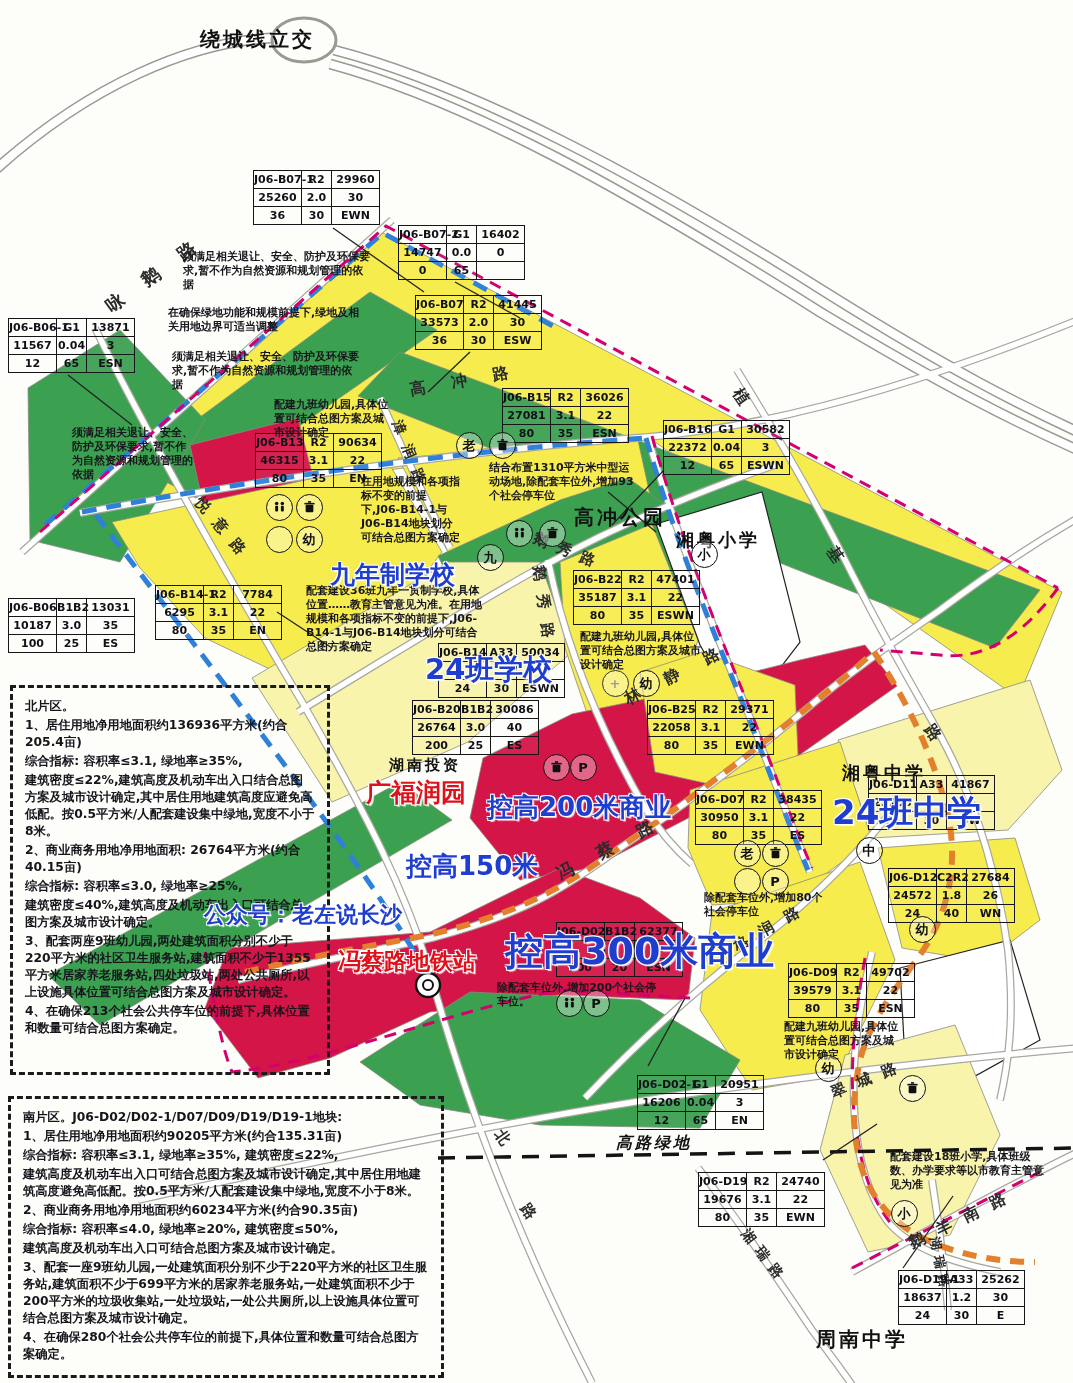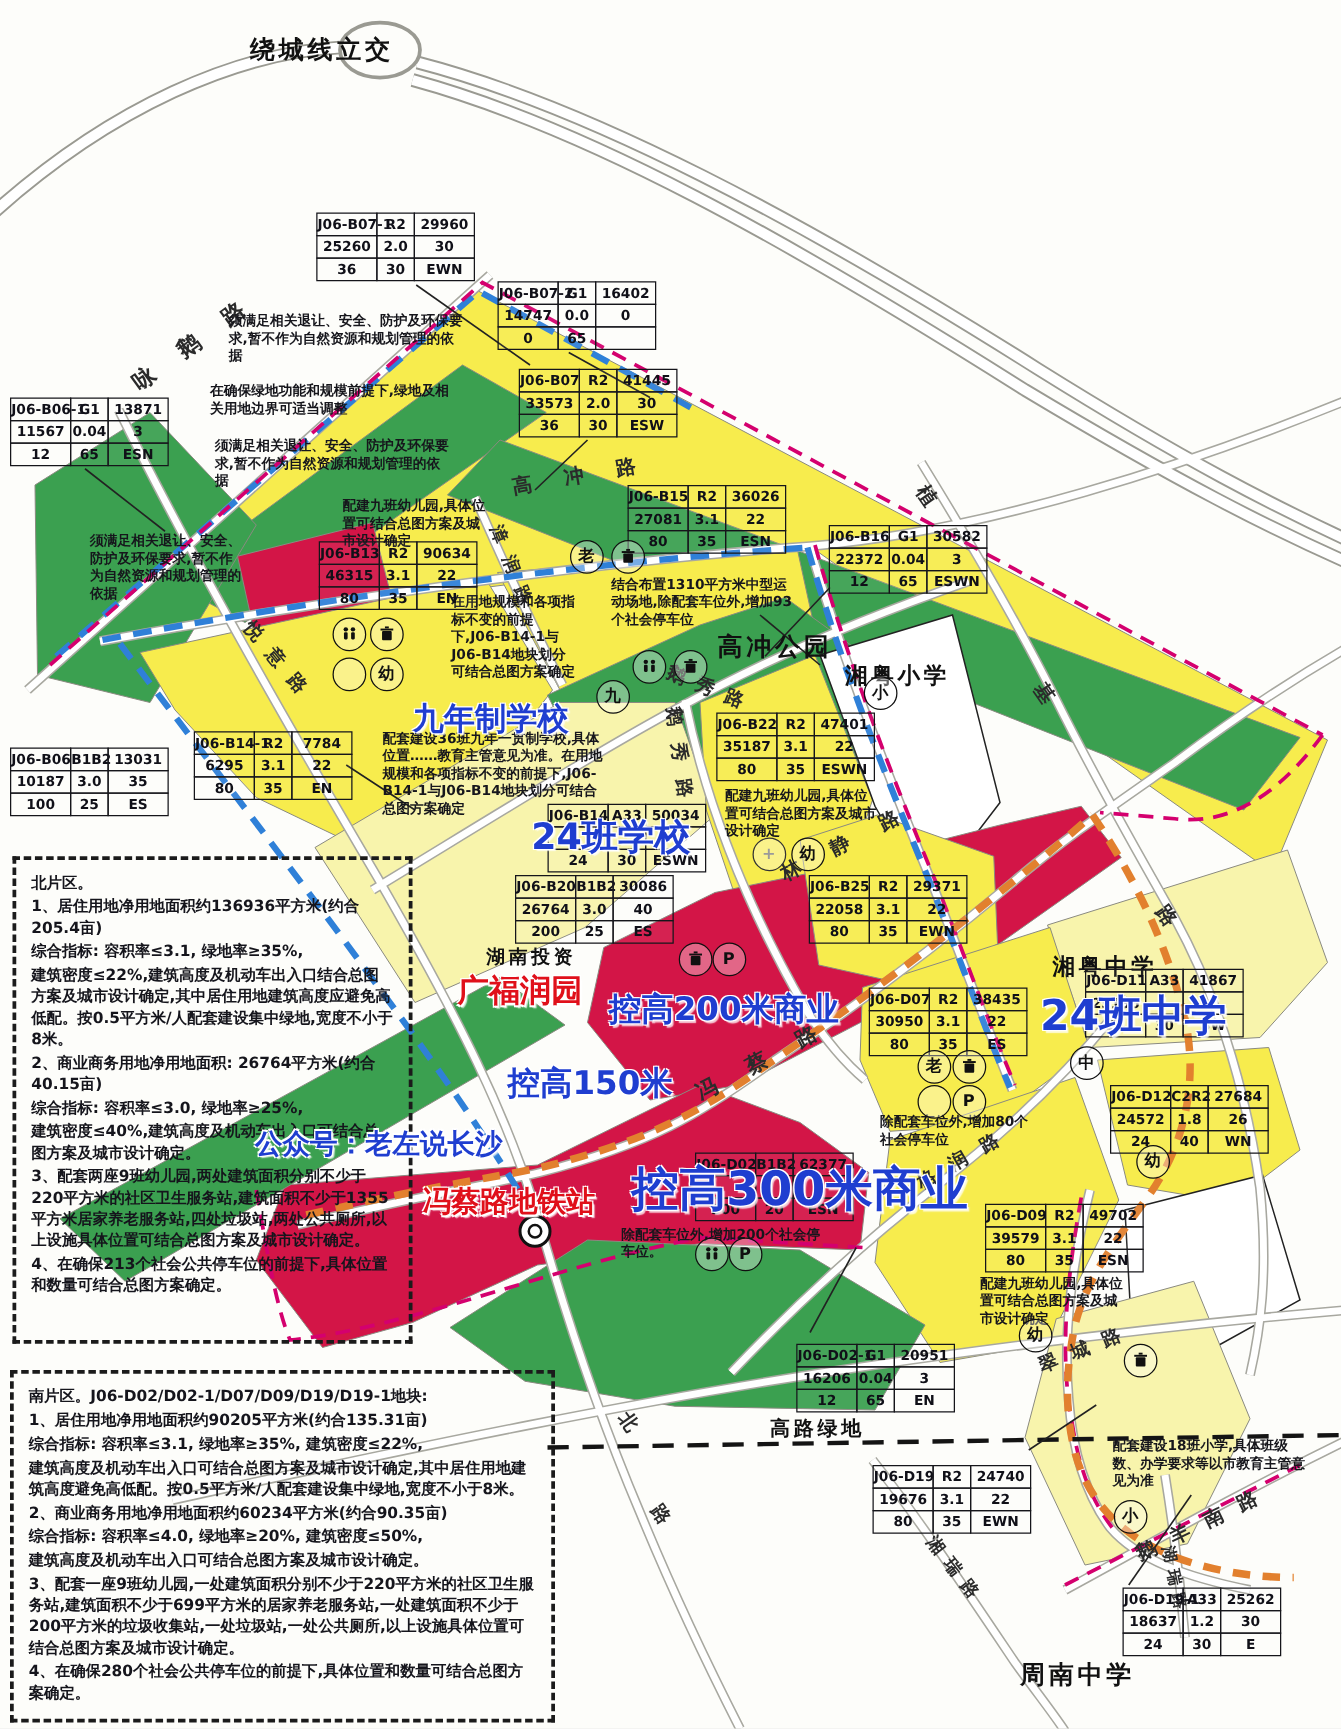--- a/index.html
+++ b/index.html
@@ -404,21 +404,21 @@
     <div class="biglbl blue" style="left: 505px; top: 926px; font-size: 38px;">控高300米商业</div>
     <div class="biglbl blue" style="left: 832px; top: 790px; font-size: 34px;">24班中学</div>
     <div class="biglbl blue" style="left: 204px; top: 900px; font-size: 22px;">公众号：老左说长沙</div>
     <div class="biglbl red" style="left: 366px; top: 776px; font-size: 25px;">广福润园</div>
     <div class="biglbl red" style="left: 338px; top: 946px; font-size: 23px;">冯蔡路地铁站</div>
     <div class="arealbl" style="left: 200px; top: 26px; font-size: 20px; letter-spacing: 3px;">绕城线立交</div>
     <div class="arealbl" style="left: 574px; top: 504px; font-size: 20px; letter-spacing: 3px;">高冲公园</div>
     <div class="arealbl" style="left: 676px; top: 528px; font-size: 18px; letter-spacing: 3px;">湘粤小学</div>
     <div class="arealbl" style="left: 842px; top: 761px; font-size: 18px; letter-spacing: 3px; font-family: Liberation Serif, serif;">湘粤中学</div>
     <div class="arealbl" style="left: 816px; top: 1326px; font-size: 20px; letter-spacing: 3px;">周南中学</div>
-    <div class="arealbl" style="left: 616px; top: 1133px; font-size: 16px; letter-spacing: 3px;">高路绿地</div>
+    <div class="arealbl" style="left: 616px; top: 1133px; font-size: 16px; letter-spacing: 3px; font-style: italic;">高路绿地</div>
     <div class="arealbl" style="left: 389px; top: 756px; font-size: 15px; letter-spacing: 3px;">湖南投资</div>
     <div class="roadlbl" style="left: 108px; top: 296px; font-size: 18px; letter-spacing: 26px; transform: rotate(-36deg);">咏鹅路</div>
     <div class="roadlbl" style="left: 198px; top: 490px; font-size: 15px; letter-spacing: 12px; transform: rotate(50deg);">悦意路</div>
     <div class="roadlbl" style="left: 410px; top: 380px; font-size: 16px; letter-spacing: 26px; transform: rotate(-10deg);">高冲路</div>
     <div class="roadlbl" style="left: 396px; top: 412px; font-size: 14px; letter-spacing: 12px; transform: rotate(68deg);">漳润路</div>
     <div class="roadlbl" style="left: 534px; top: 528px; font-size: 15px; letter-spacing: 10px; transform: rotate(22deg);">鹅秀路</div>
     <div class="roadlbl" style="left: 538px; top: 556px; font-size: 15px; letter-spacing: 14px; transform: rotate(82deg);">鹅秀路</div>
     <div class="roadlbl" style="left: 626px; top: 690px; font-size: 16px; letter-spacing: 28px; transform: rotate(-27deg);">林静路</div>
     <div class="roadlbl" style="left: 736px; top: 380px; font-size: 16px; letter-spacing: 0px; transform: rotate(55deg);">植</div>
     <div class="roadlbl" style="left: 830px; top: 538px; font-size: 16px; letter-spacing: 0px; transform: rotate(55deg);">基</div>

